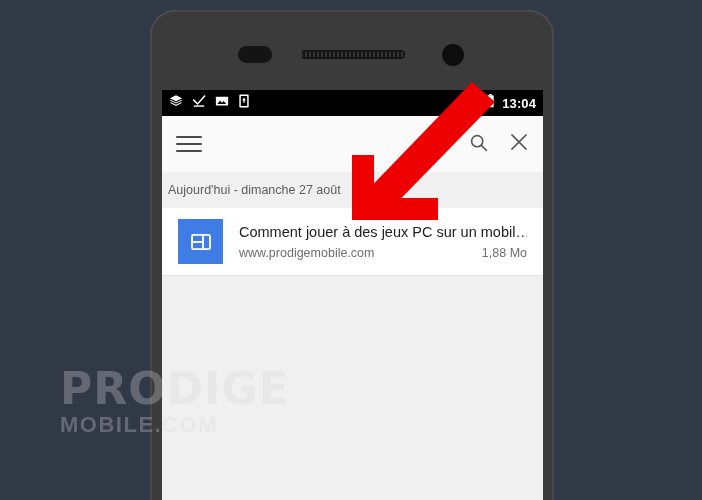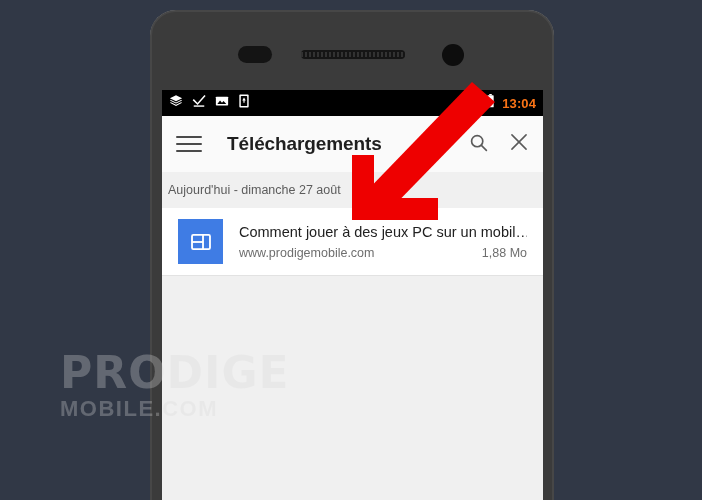--- a/index.html
+++ b/index.html
@@ -109,21 +109,21 @@
     gap: 9px;
   }
   .status-right {
     margin-left: auto;
     display: flex;
     align-items: center;
     gap: 5px;
   }
   .sb-icon { display: block; }
   #status-clock {
-    color: #f97316;
+    color: #ffffff;
     font-size: 13px;
     font-weight: bold;
     letter-spacing: .1px;
     margin-left: 2px;
   }
 
   
   #toolbar {
     position: relative;
     height: 56px;
@@ -222,21 +222,21 @@
     padding-left: 10px;
     font-size: 12.5px;
     color: #6e6e6e;
     white-space: nowrap;
   }
 
   
   #watermark {
     position: absolute;
     left: 60px;
-    top: 351px;
+    top: 367px;
     width: 236px;
     height: 72px;
     opacity: .30;
     pointer-events: none;
     user-select: none;
   }
   #watermark .wm-top {
     font-size: 44px;
     font-weight: bold;
     letter-spacing: 1px;
@@ -321,21 +321,20 @@
         <span id="status-clock">13:04</span>
       </div>
     </div>
 
     <div id="toolbar">
       <div id="menu-button">
         <span></span>
         <span></span>
         <span></span>
       </div>
-      <div id="toolbar-title">Téléchargements</div>
       <div class="toolbar-actions">
         <span class="tb-icon">
           <svg width="21" height="21" viewBox="0 0 24 24">
             <circle cx="10.5" cy="10.5" r="6.4" fill="none" stroke="#5a5a5a" stroke-width="1.9"></circle>
             <line x1="15.3" y1="15.3" x2="21" y2="21" stroke="#5a5a5a" stroke-width="1.9" stroke-linecap="round"></line>
           </svg>
         </span>
         <span class="tb-icon">
           <svg width="20" height="20" viewBox="0 0 24 24">
             <line x1="3.5" y1="3.5" x2="20.5" y2="20.5" stroke="#5a5a5a" stroke-width="1.9" stroke-linecap="round"></line>

